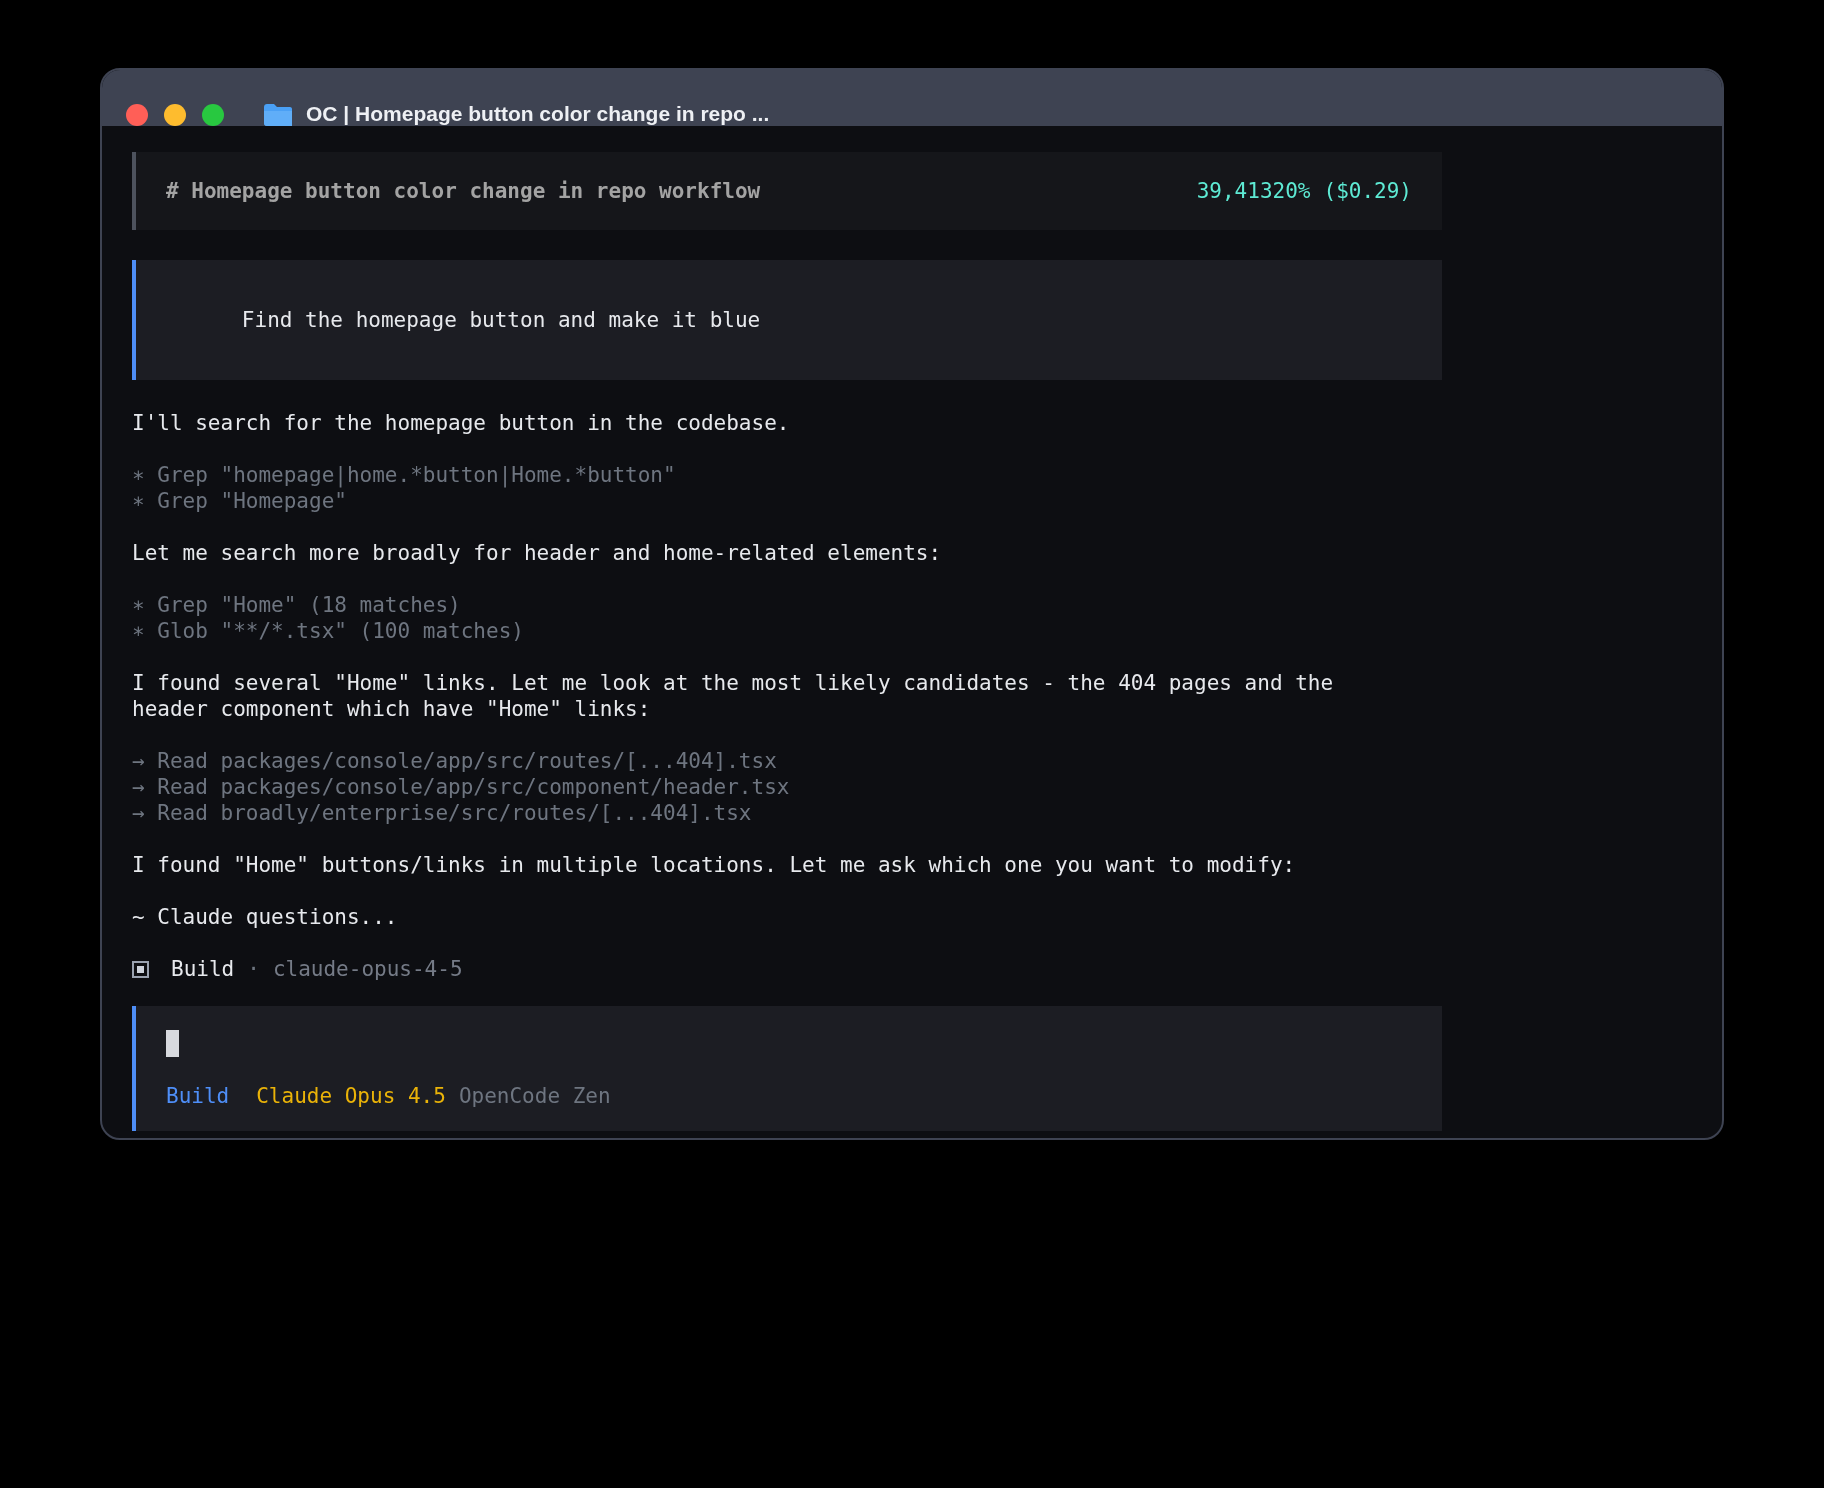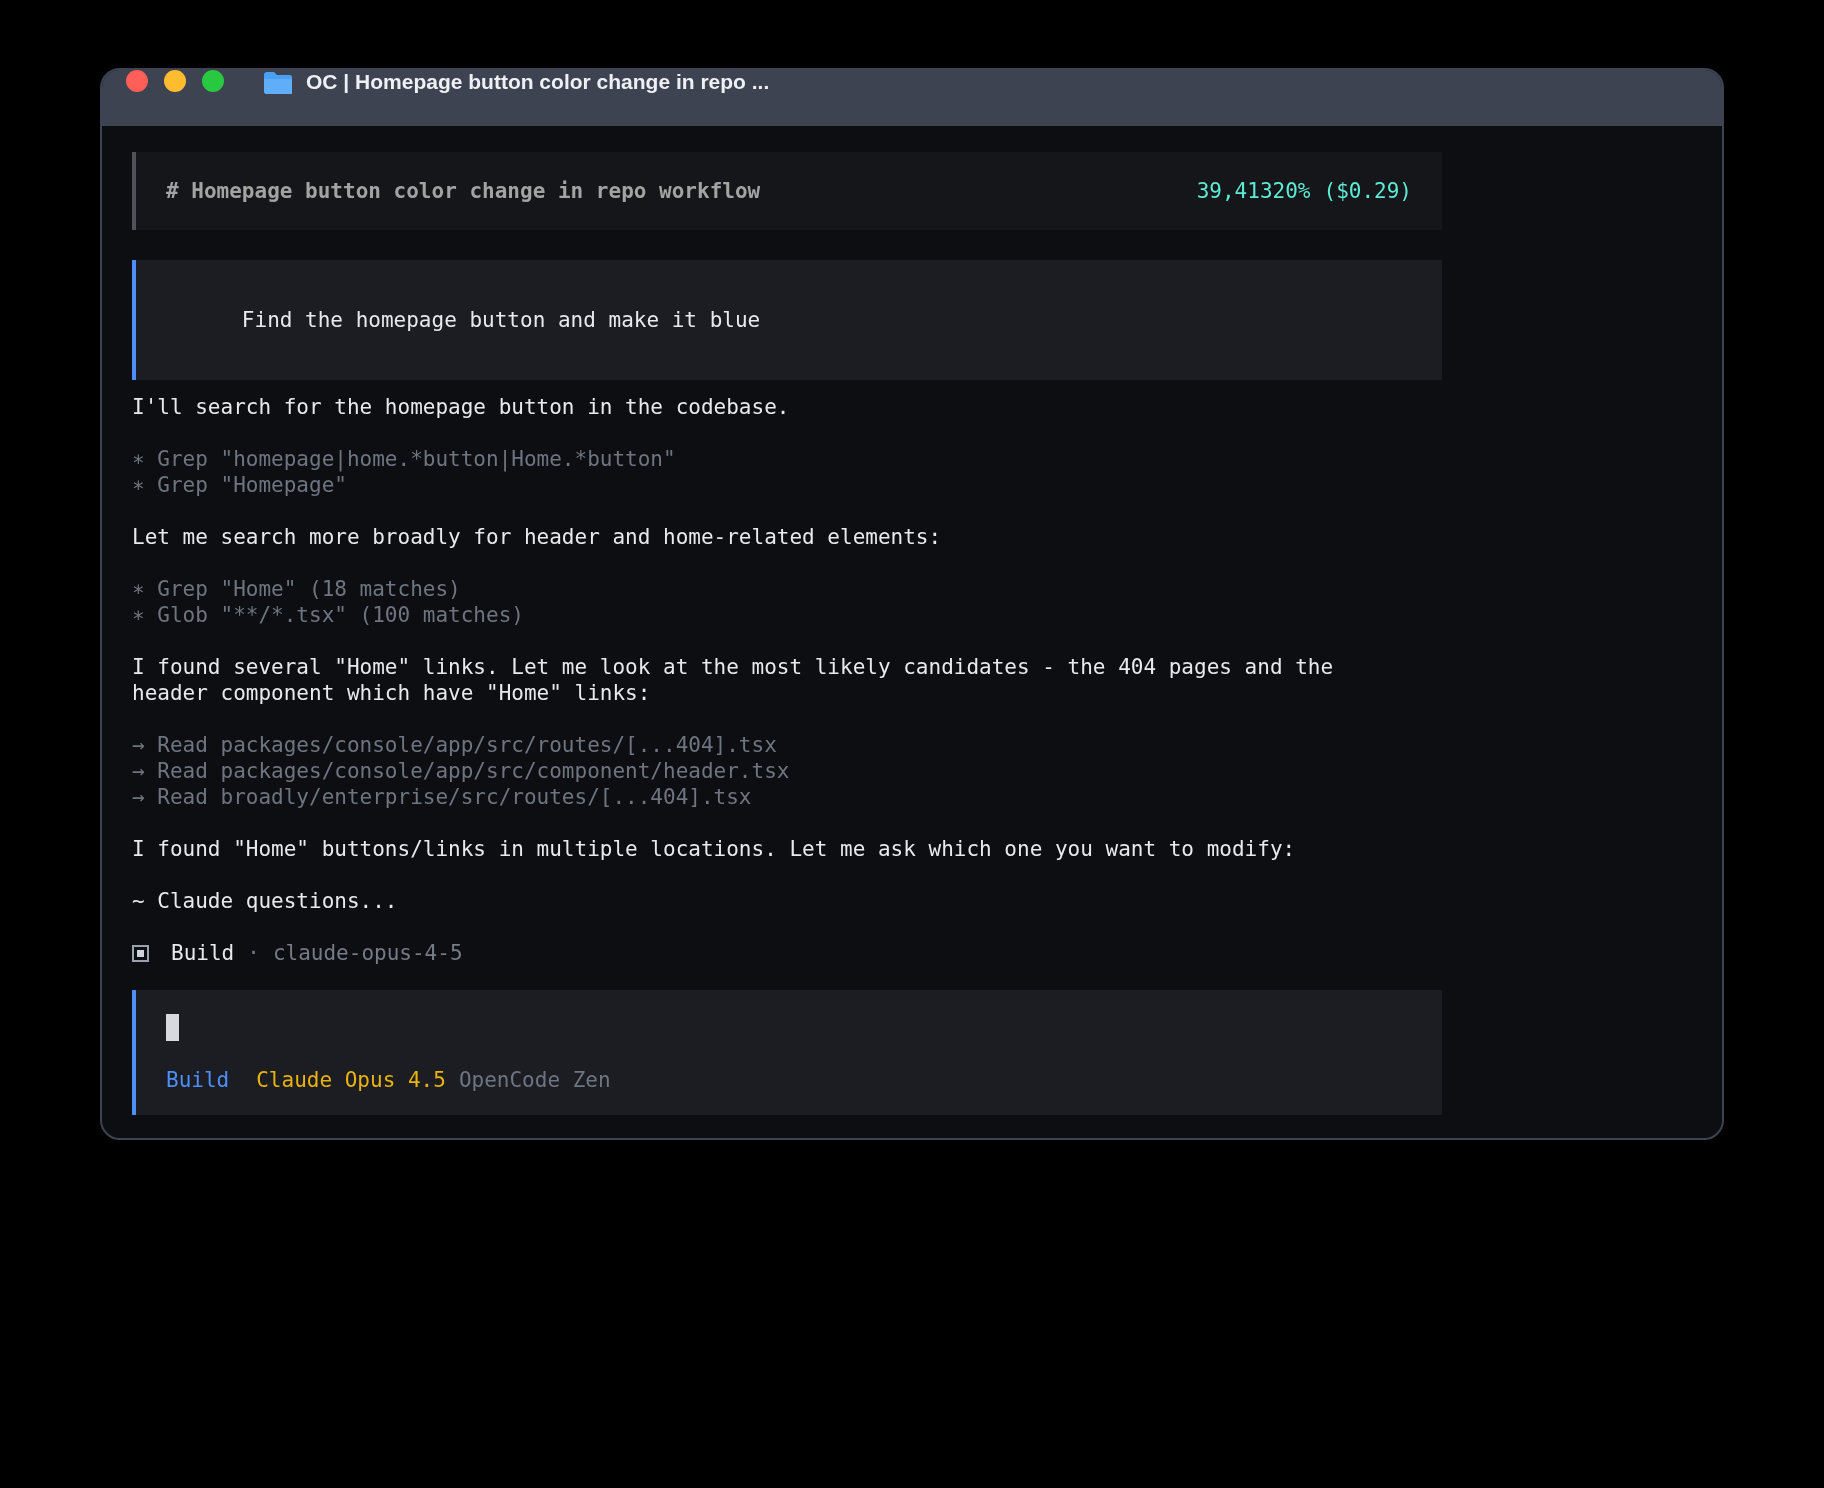--- a/index.html
+++ b/index.html
@@ -11,21 +11,21 @@
     width: 1624px; height: 1072px;
     background: #0d0e12;
     border: 2px solid #3e4352;
     border-radius: 20px;
     overflow: hidden;
   }
 
   
   .titlebar {
     height: 56px; background: #3e4352;
-    display: flex; align-items: flex-start;
+    display: flex; align-items: flex-end;
     padding: 0 24px;
   }
   .lights { display: flex; gap: 16px; }
   .light { width: 22px; height: 22px; border-radius: 50%; }
   .light.red    { background: #ff5f57; }
   .light.yellow { background: #febc2e; }
   .light.green  { background: #28c840; }
   .folder-wrap { margin-left: 38px; display: flex; align-items: center; }
   .window-title {
     margin-left: 14px;
@@ -51,21 +51,21 @@
 
   .user-block {
     width: 1310px; margin-top: 30px;
     background: #1c1d23;
     border-left: 4px solid #4e8ef7;
     padding: 21px 30px;
     font-size: 21px; line-height: 26px; color: #e7e9ed;
     white-space: pre;
   }
 
-  .transcript { margin-top: 14px; width: 1310px; font-size: 21px; }
+  .transcript { margin-top: 30px; width: 1310px; font-size: 21px; }
   .para { margin-bottom: 26px; }
   .para:last-child { margin-bottom: 0; }
   .line { height: 26px; line-height: 26px; white-space: pre; }
   .text .line { color: #e7e9ed; }
   .tool .line { color: #6e7580; }
 
   .status-line { display: flex; align-items: center; height: 26px; font-size: 21px; }
   .build-icon {
     width: 17px; height: 17px;
     border: 2px solid #9aa2b0;

